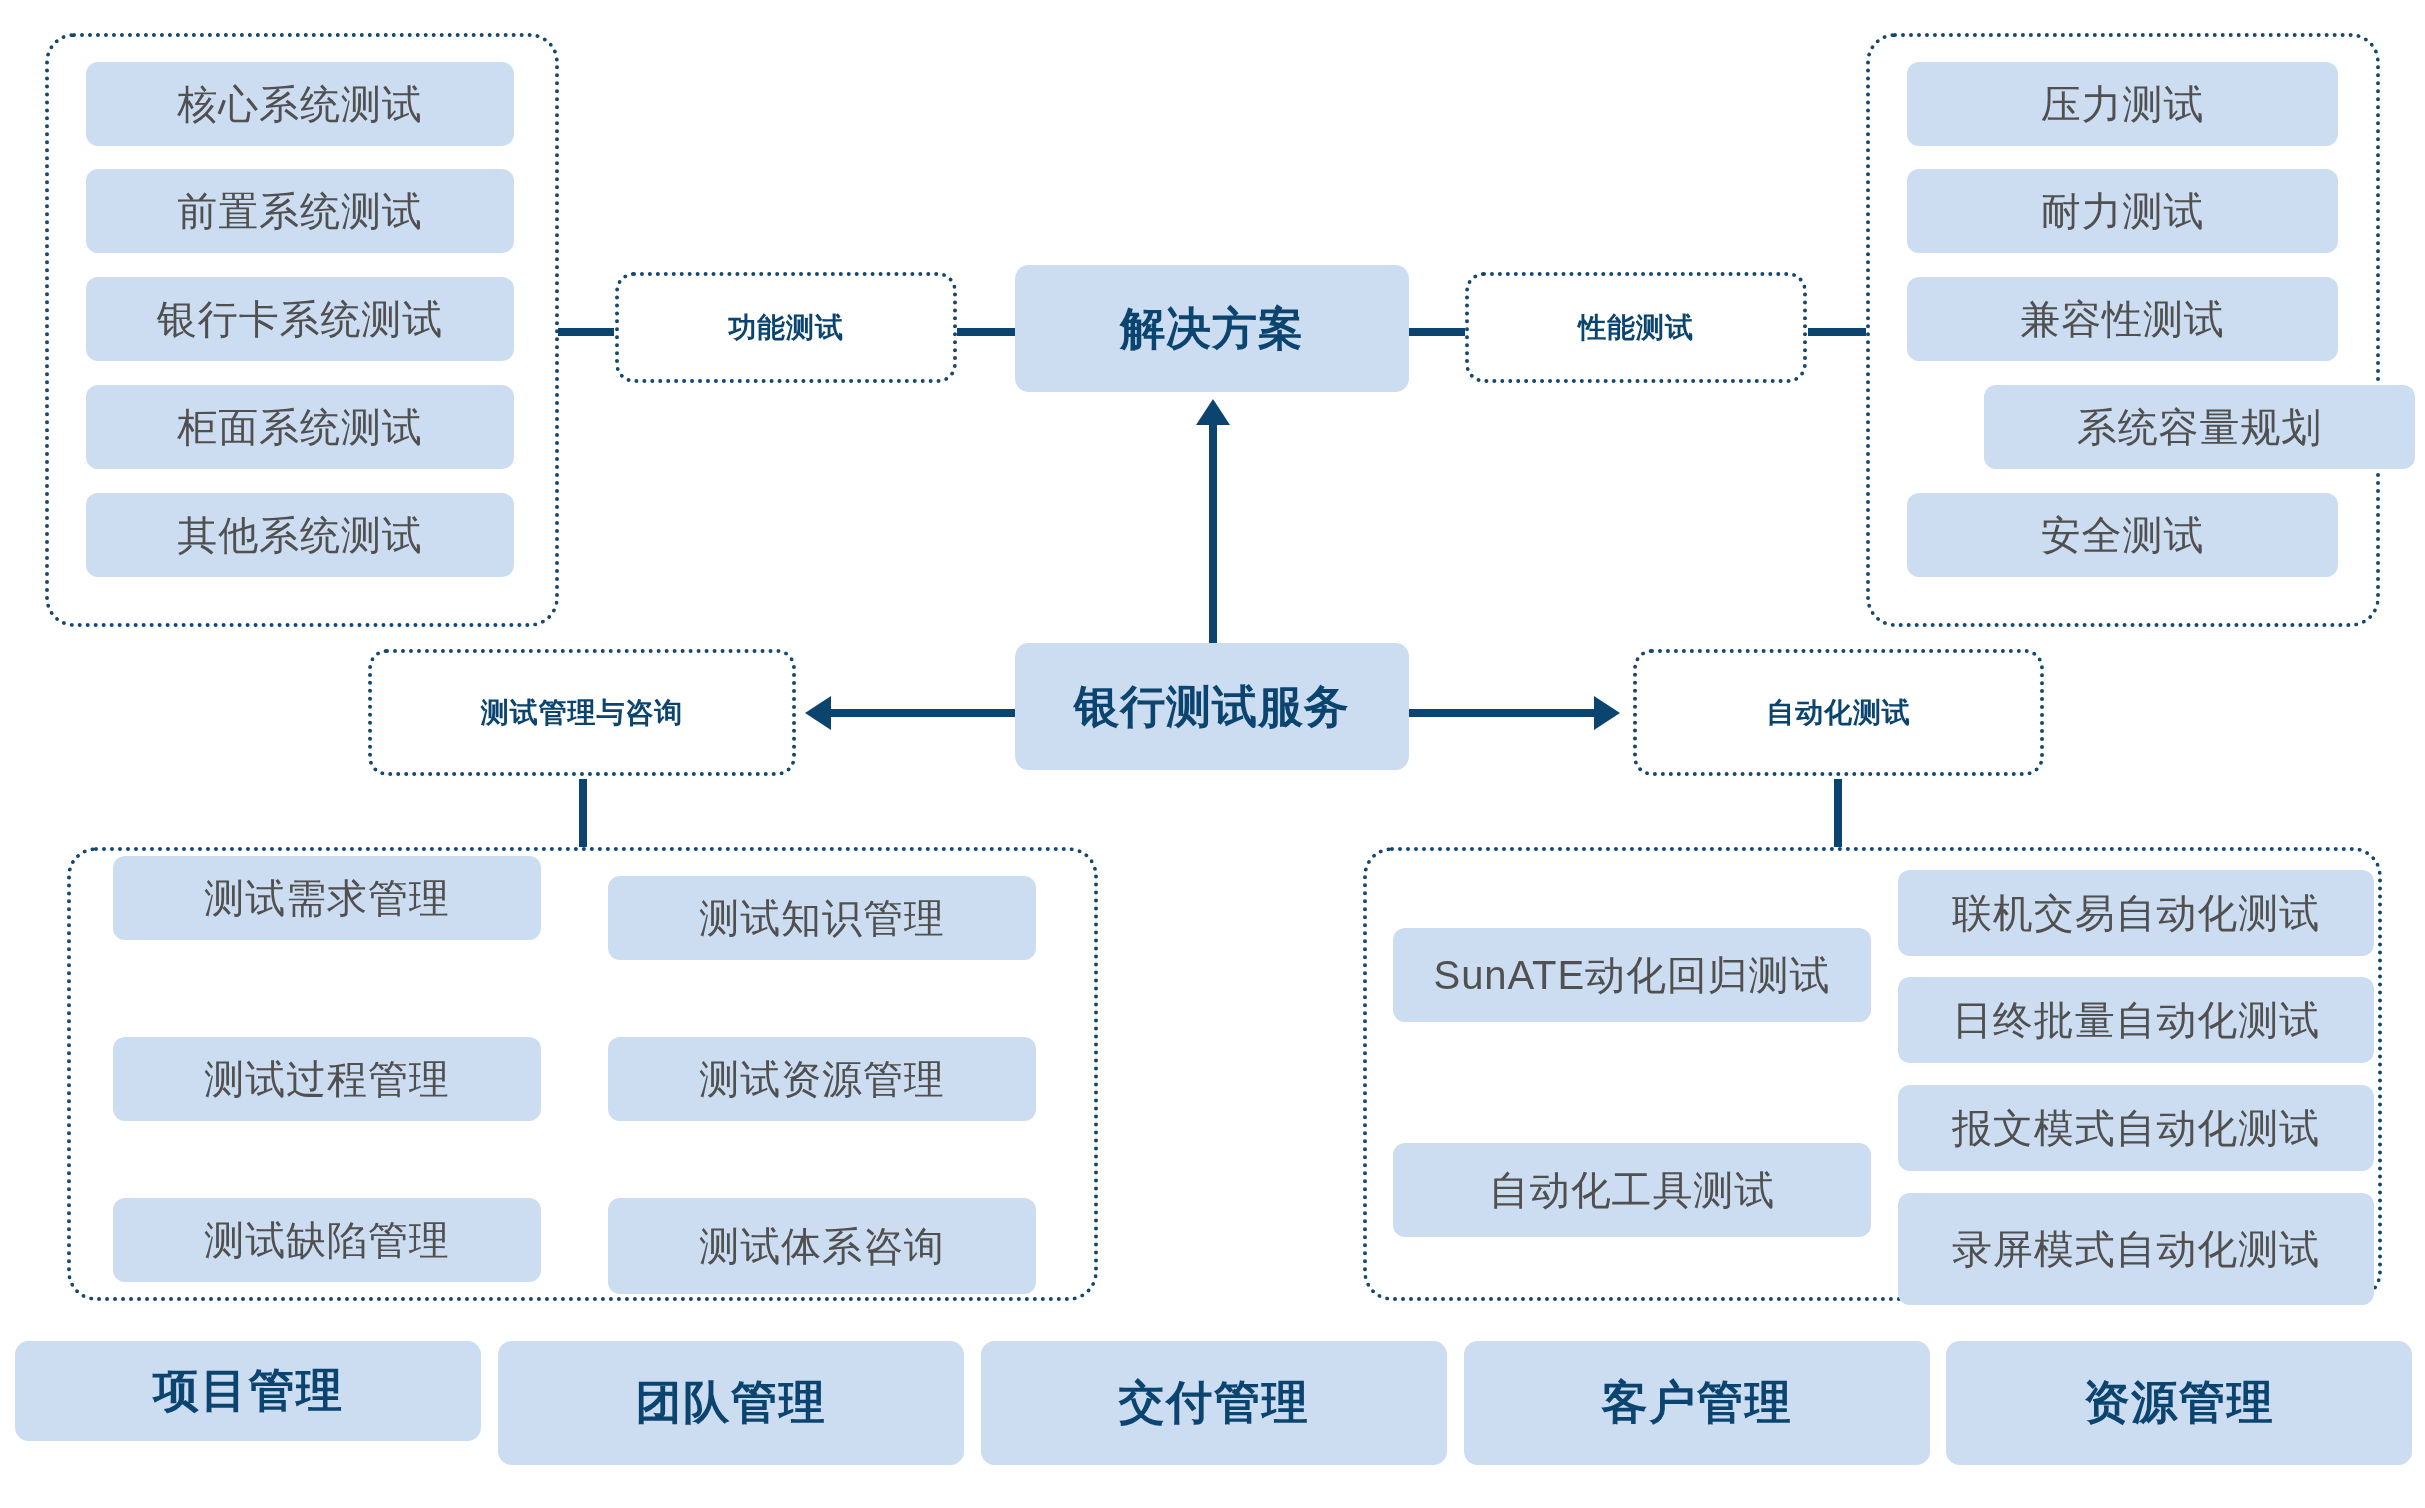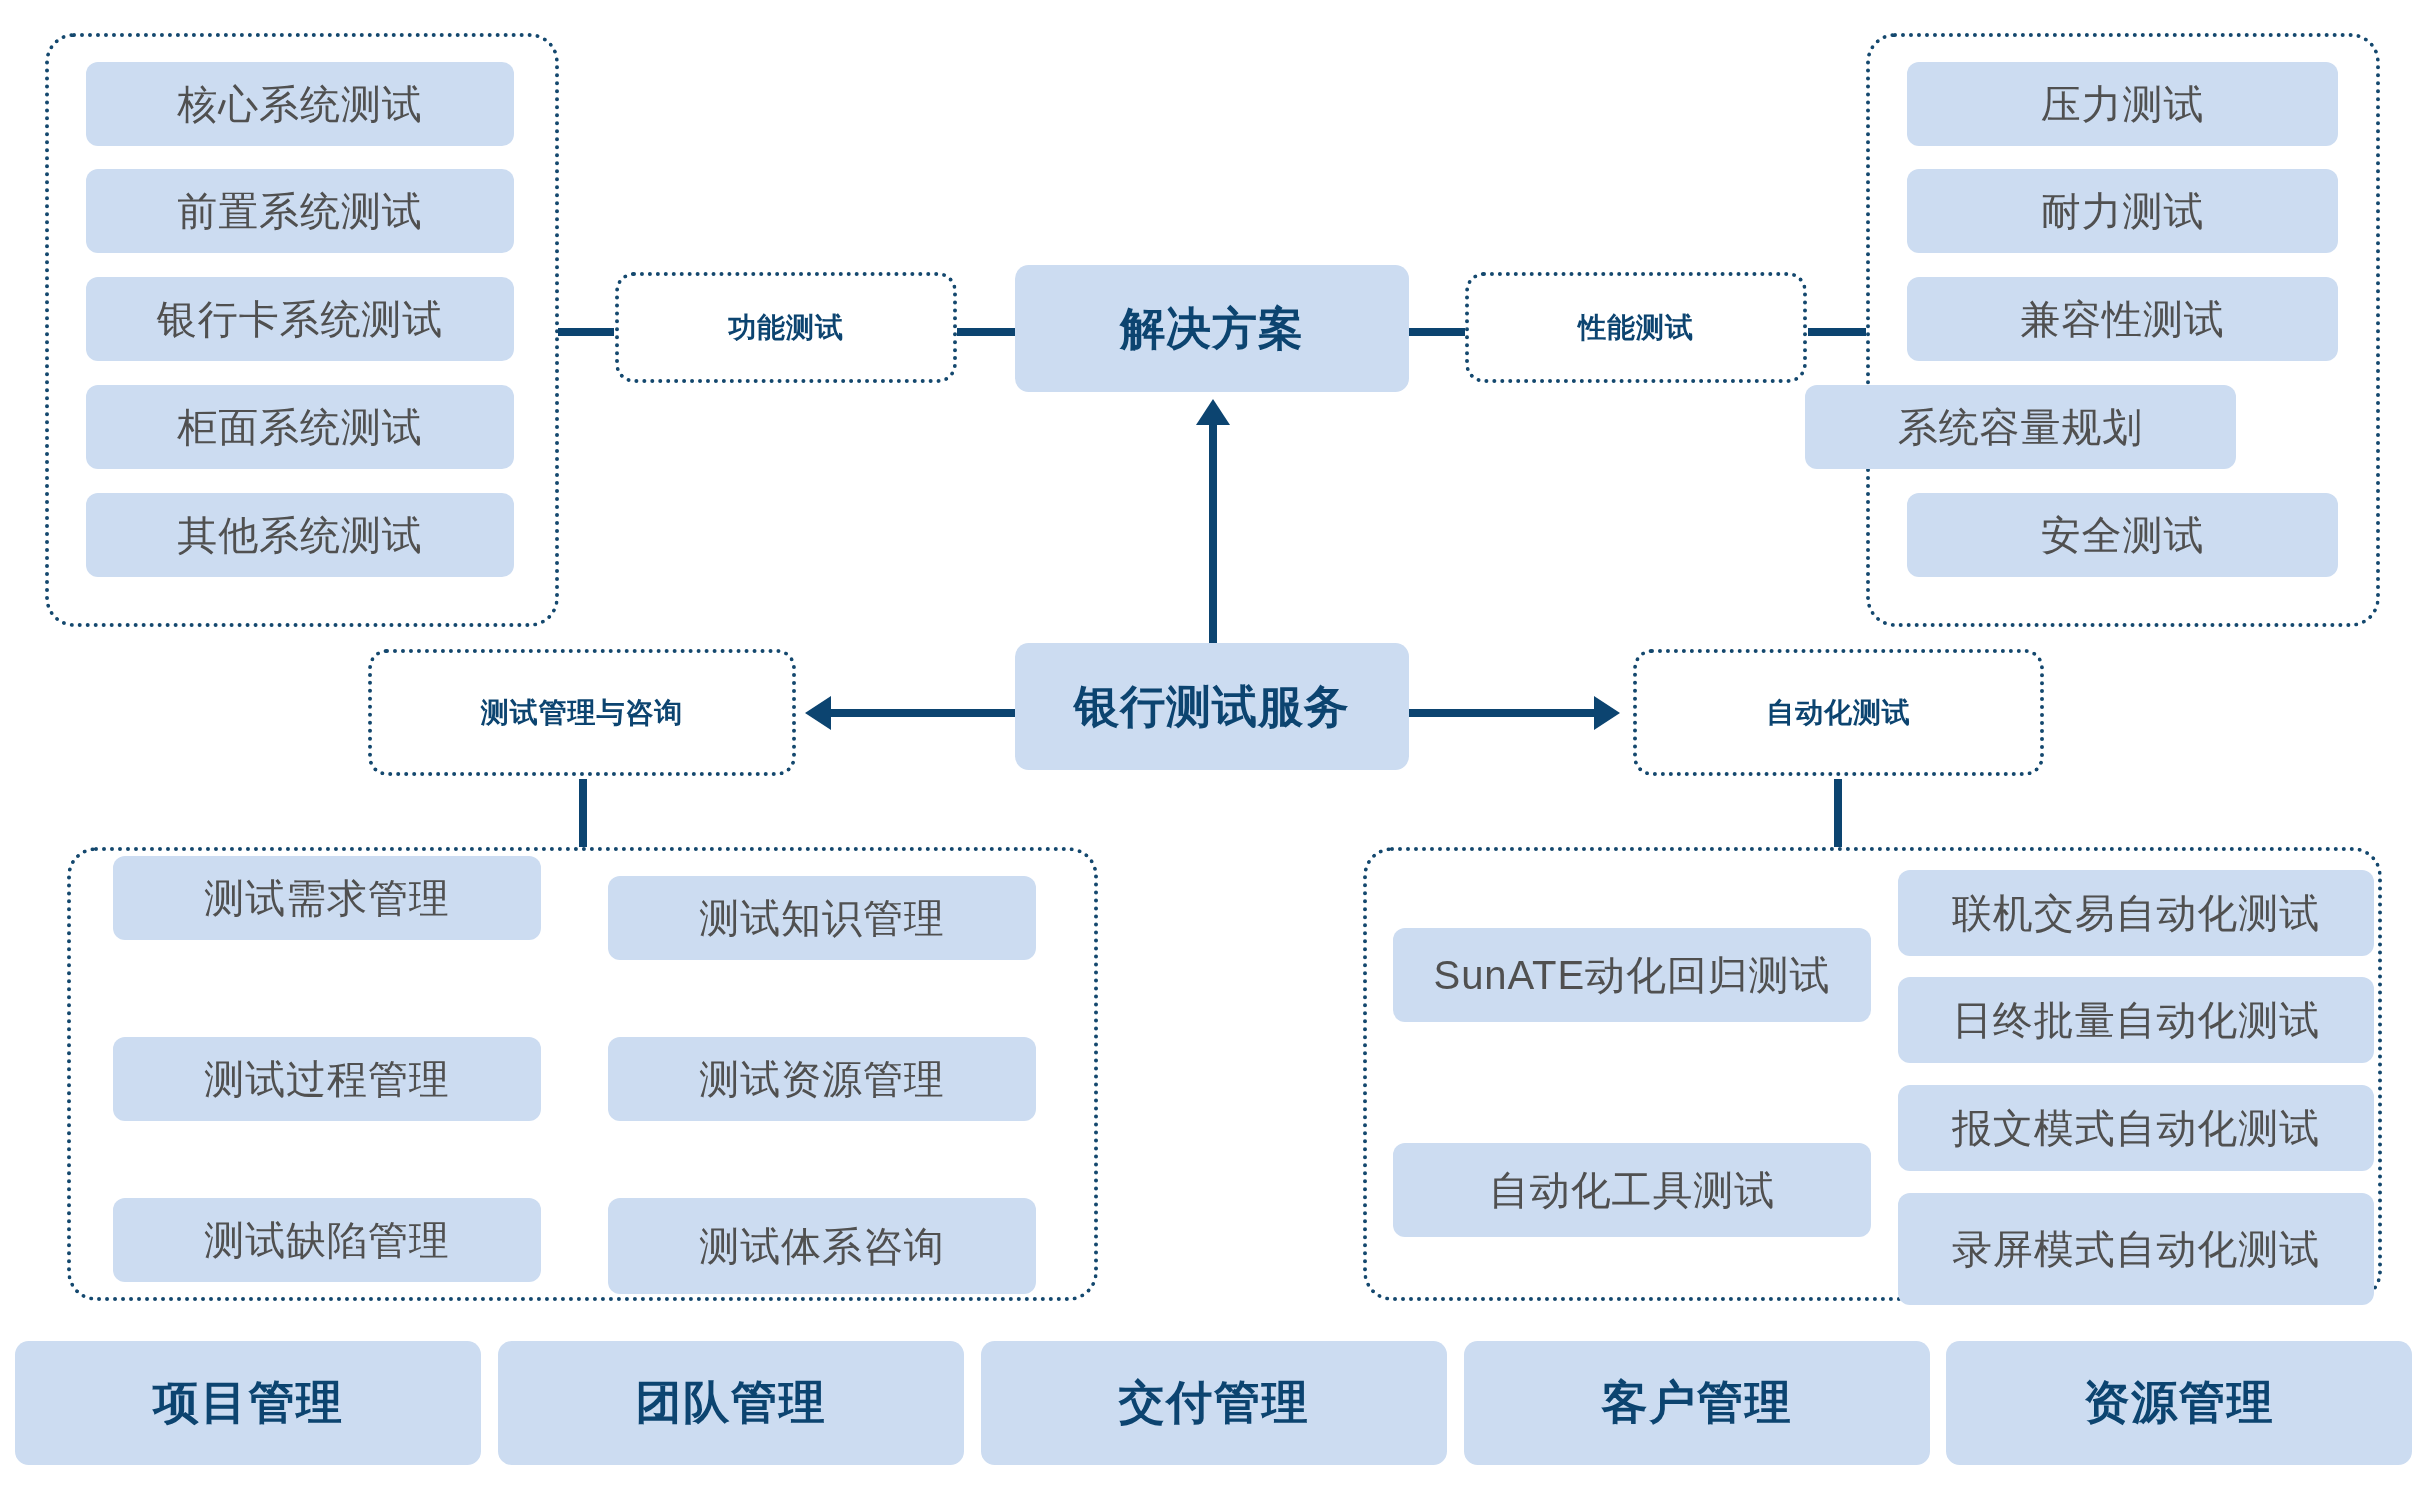--- a/index.html
+++ b/index.html
@@ -154,21 +154,21 @@
 
   <div class="node-dotted" style="left:1465px; top:272px; width:342px; height:111px;">性能测试</div>
 
   <div class="conn-h" style="left:1808px; top:328px; width:58px;"></div>
 
   <div class="group" style="left:1866px; top:33px; width:514px; height:594px;"></div>
 
   <div class="chip" style="left:1907px; top:62px; width:431px; height:84px;">压力测试</div>
   <div class="chip" style="left:1907px; top:169px; width:431px; height:84px;">耐力测试</div>
   <div class="chip" style="left:1907px; top:277px; width:431px; height:84px;">兼容性测试</div>
-  <div class="chip" style="left:1805px; top:385px; width:431px; height:84px;">系统容量规划</div>
+  <div class="chip" style="left:1984px; top:385px; width:431px; height:84px;">系统容量规划</div>
   <div class="chip" style="left:1907px; top:493px; width:431px; height:84px;">安全测试</div>
 
   <div class="conn-v" style="left:1209px; top:424px; width:7.7px; height:219px;"></div>
   <div class="arrow-head up" style="left:1196px; top:399px;"></div>
 
   <div class="node-dotted" style="left:368px; top:649px; width:428px; height:127px;">测试管理与咨询</div>
 
   <div class="arrow-line-h" style="left:830px; top:709px; width:185px;"></div>
   <div class="arrow-head left" style="left:805px; top:696px;"></div>
 
@@ -195,20 +195,20 @@
   <div class="group" style="left:1363px; top:847px; width:1019px; height:454px;"></div>
 
   <div class="chip" style="left:1393px; top:928px; width:478px; height:94px;">SunATE动化回归测试</div>
   <div class="chip" style="left:1393px; top:1143px; width:478px; height:94px;">自动化工具测试</div>
 
   <div class="chip" style="left:1898px; top:870px; width:476px; height:86px;">联机交易自动化测试</div>
   <div class="chip" style="left:1898px; top:977px; width:476px; height:86px;">日终批量自动化测试</div>
   <div class="chip" style="left:1898px; top:1085px; width:476px; height:86px;">报文模式自动化测试</div>
   <div class="chip" style="left:1898px; top:1193px; width:476px; height:112px;">录屏模式自动化测试</div>
 
-  <div class="footer-chip" style="left:15.4px; top:1341px; width:466px; height:124px;">项目管理</div>
+  <div class="footer-chip" style="left:15.4px; top:1341px; width:466px; height:100px;">项目管理</div>
   <div class="footer-chip" style="left:498px; top:1341px; width:466px; height:124px;">团队管理</div>
   <div class="footer-chip" style="left:981px; top:1341px; width:466px; height:124px;">交付管理</div>
   <div class="footer-chip" style="left:1464px; top:1341px; width:466px; height:124px;">客户管理</div>
   <div class="footer-chip" style="left:1946px; top:1341px; width:466px; height:124px;">资源管理</div>
 
 </div>
 
 
 </body></html>

